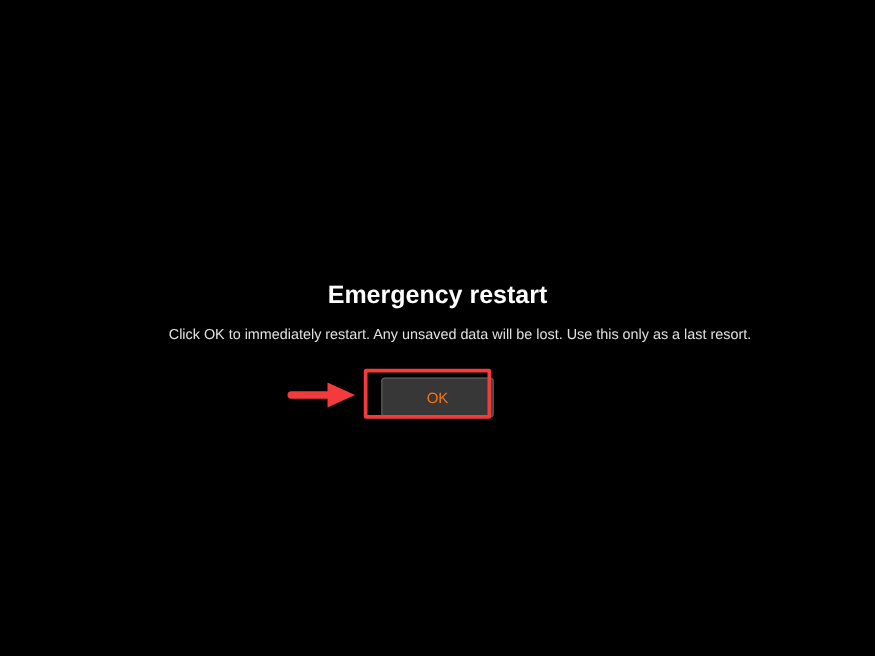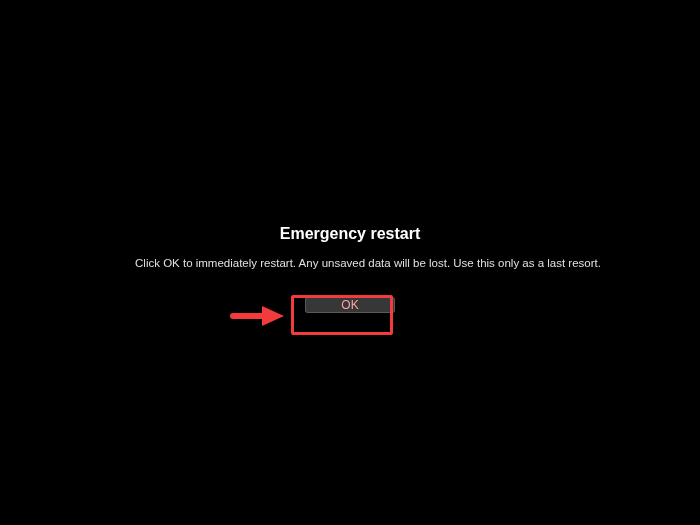--- a/index.html
+++ b/index.html
@@ -18,41 +18,41 @@
     .dialog-container {
       position: absolute;
       top: 225px;
       left: 50%;
       transform: translateX(-50%);
       text-align: center;
       width: 100%;
     }
     .dialog-title {
       color: #ffffff;
-      font-size: 16px;
+      font-size: 20px;
       font-weight: 600;
       margin-bottom: 14px;
     }
     .dialog-message {
       color: #e0e0e0;
       font-size: 11.5px;
       font-weight: 400;
       margin-bottom: 28px;
       margin-left: 36px;
     }
     .button-row {
       display: flex;
       justify-content: center;
       gap: 6px;
     }
     .dlg-button {
       width: 90px;
-      height: 16px;
+      height: 32px;
       background: #373737;
-      color: #fca5a5;
+      color: #f97316;
       border: none;
       font-size: 12px;
       font-family: inherit;
       cursor: pointer;
       display: flex;
       align-items: center;
       justify-content: center;
       border-radius: 3px;
     }
     .dlg-button.primary {

